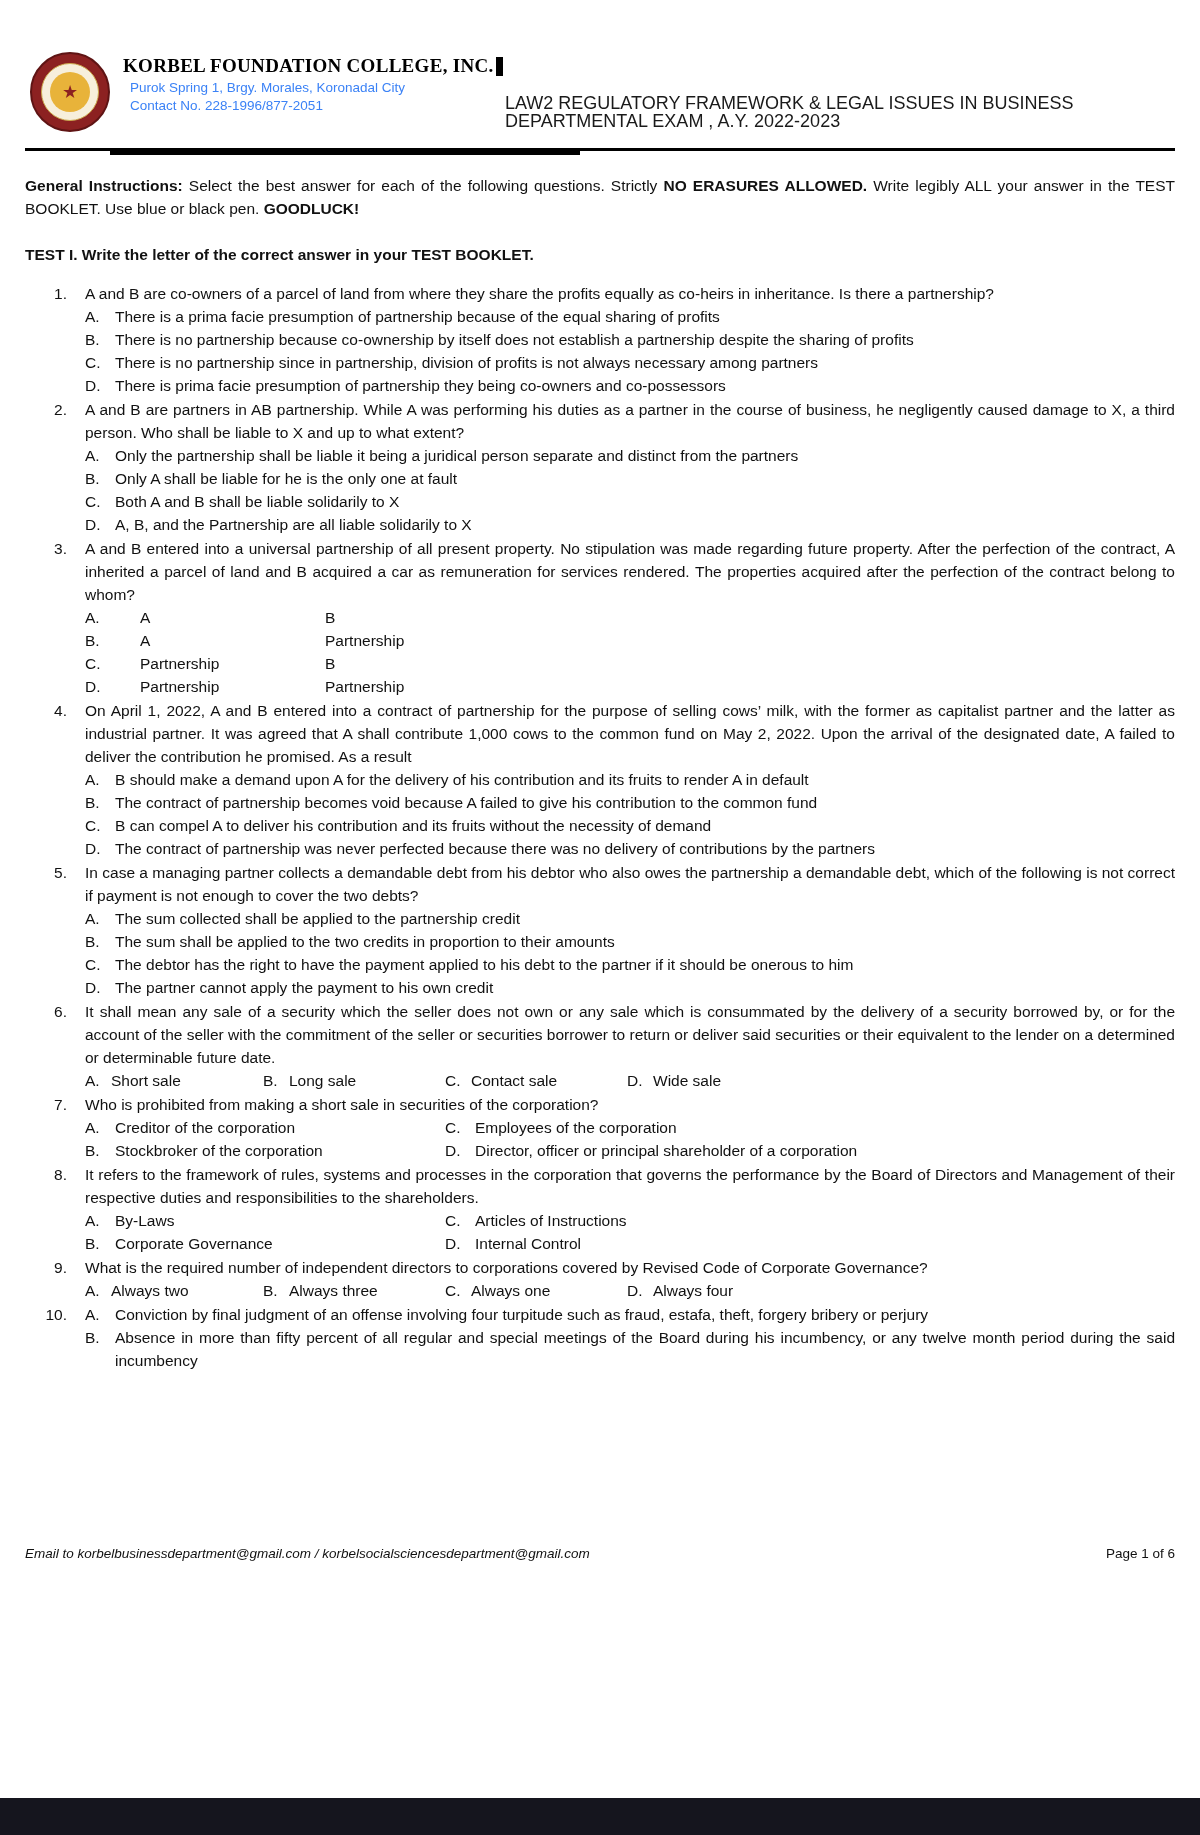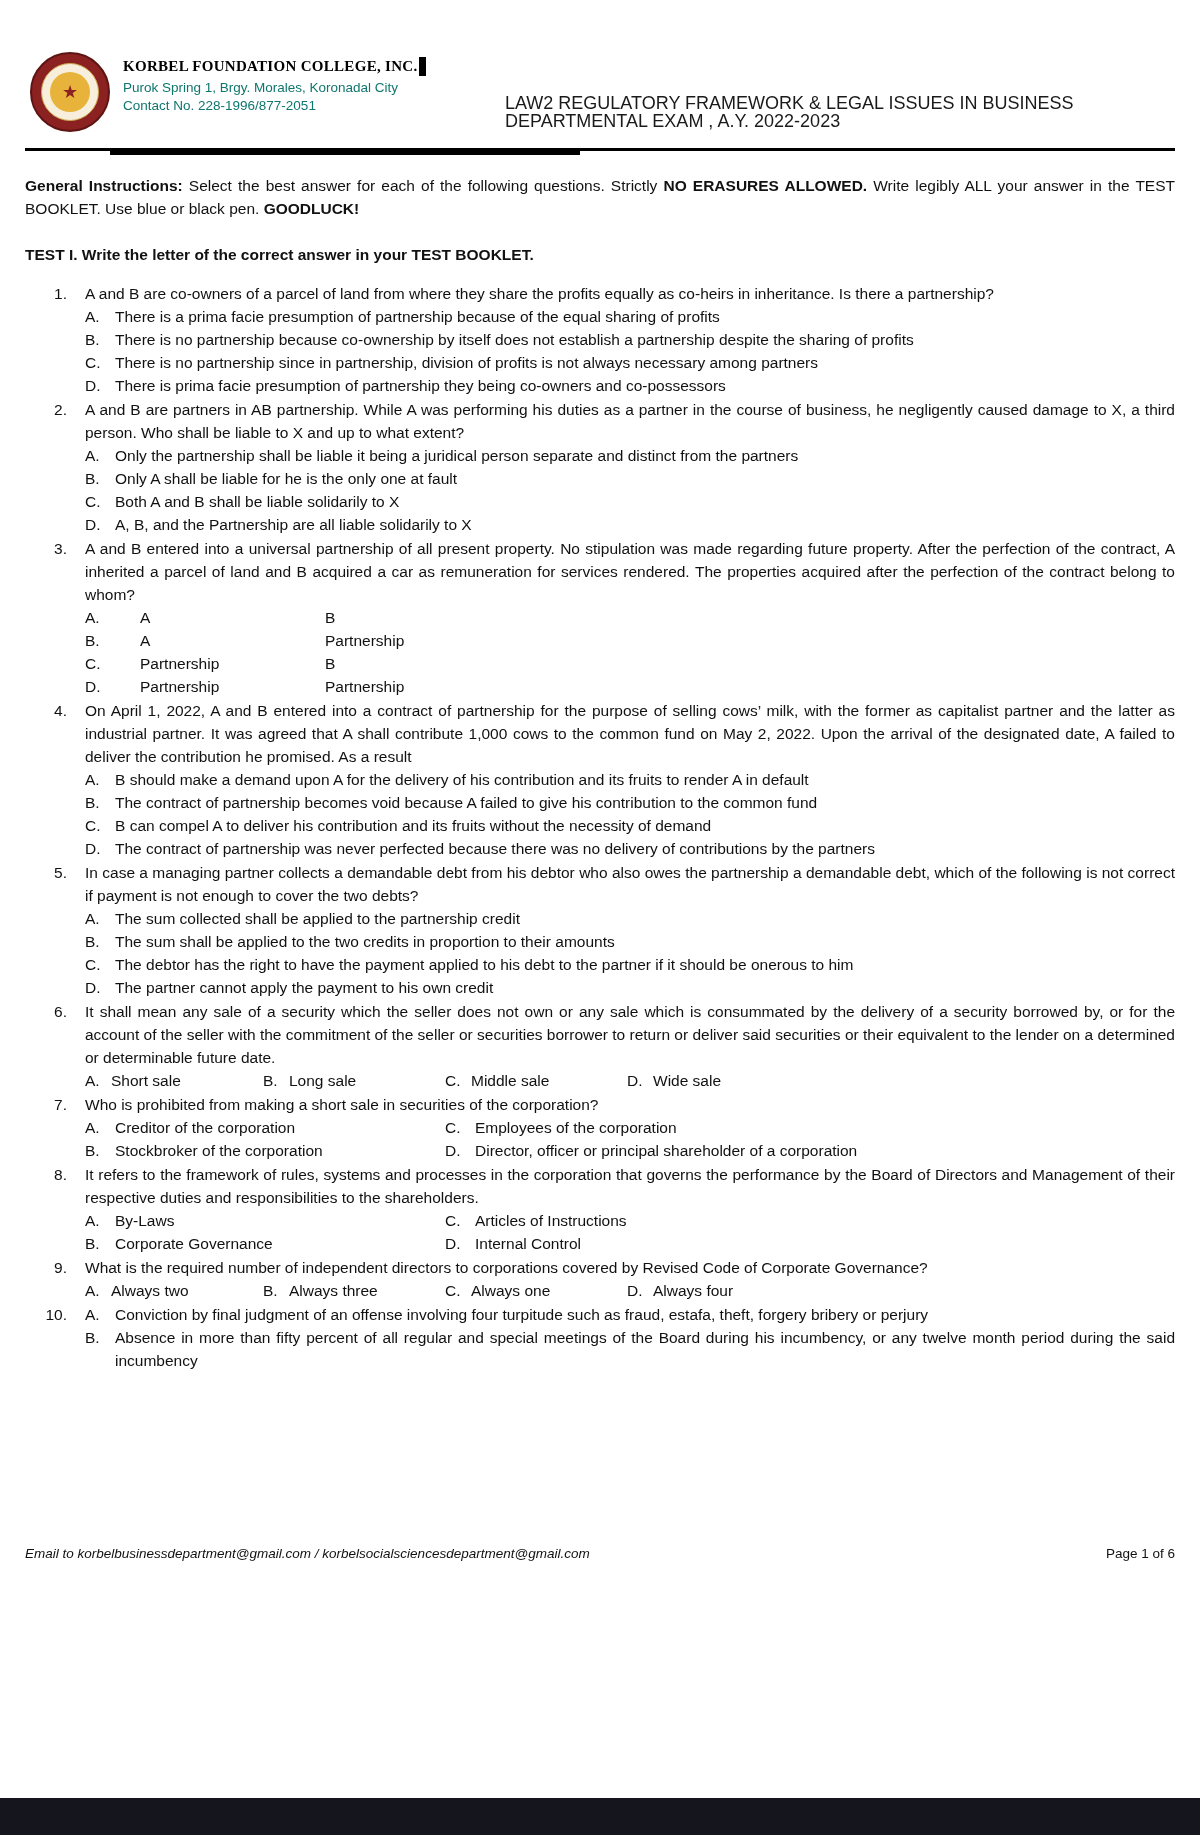--- a/index.html
+++ b/index.html
@@ -31,26 +31,26 @@
     display: flex; align-items: center; justify-content: center;
   }
   .logo-inner {
     width: 40px; height: 40px; border-radius: 50%;
     background: #e8b33a; color: #8c2121; font-size: 18px;
     display: flex; align-items: center; justify-content: center;
   }
   .header-left { margin-left: 13px; padding-top: 1px; }
   .college-name {
     font-family: "Liberation Serif", serif;
-    font-weight: bold; font-size: 15px; line-height: 26px;
+    font-weight: bold; font-size: 19px; line-height: 26px;
     letter-spacing: 0.3px; color: #000;
     display: flex; align-items: center;
   }
   .cursor-mark { display: inline-block; width: 7px; height: 19px; background: #000; margin-left: 2px; }
-  .address, .contact { font-size: 13.5px; line-height: 18px; color: #0f766e; }
+  .address, .contact { font-size: 13.5px; line-height: 18px; color: #3b82f6; margin-left: 7px; }
   .header-right {
     position: absolute; left: 505px; top: 95px;
     font-size: 18px; line-height: 17.5px; color: #1a1a1a;
   }
 
   
   .divider { position: relative; margin: 16px 25px 0; height: 10px; }
   .divider .line-long { position: absolute; top: 0; left: 0; right: 0; height: 3px; background: #000; }
   .divider .line-thick { position: absolute; top: 2px; left: 85px; width: 470px; height: 5px; background: #000; }
 
@@ -271,21 +271,21 @@
               <div class="q-option">
                 <span class="opt-letter">A.</span>
                 <span class="opt-text">Short sale</span>
               </div>
               <div class="q-option">
                 <span class="opt-letter">B.</span>
                 <span class="opt-text">Long sale</span>
               </div>
               <div class="q-option">
                 <span class="opt-letter">C.</span>
-                <span class="opt-text">Middle sale</span>
+                <span class="opt-text">Contact sale</span>
               </div>
               <div class="q-option">
                 <span class="opt-letter">D.</span>
                 <span class="opt-text">Wide sale</span>
               </div>
             </div>
           </div>
         </div>
         <div class="question">
           <div class="q-num">7.</div>

